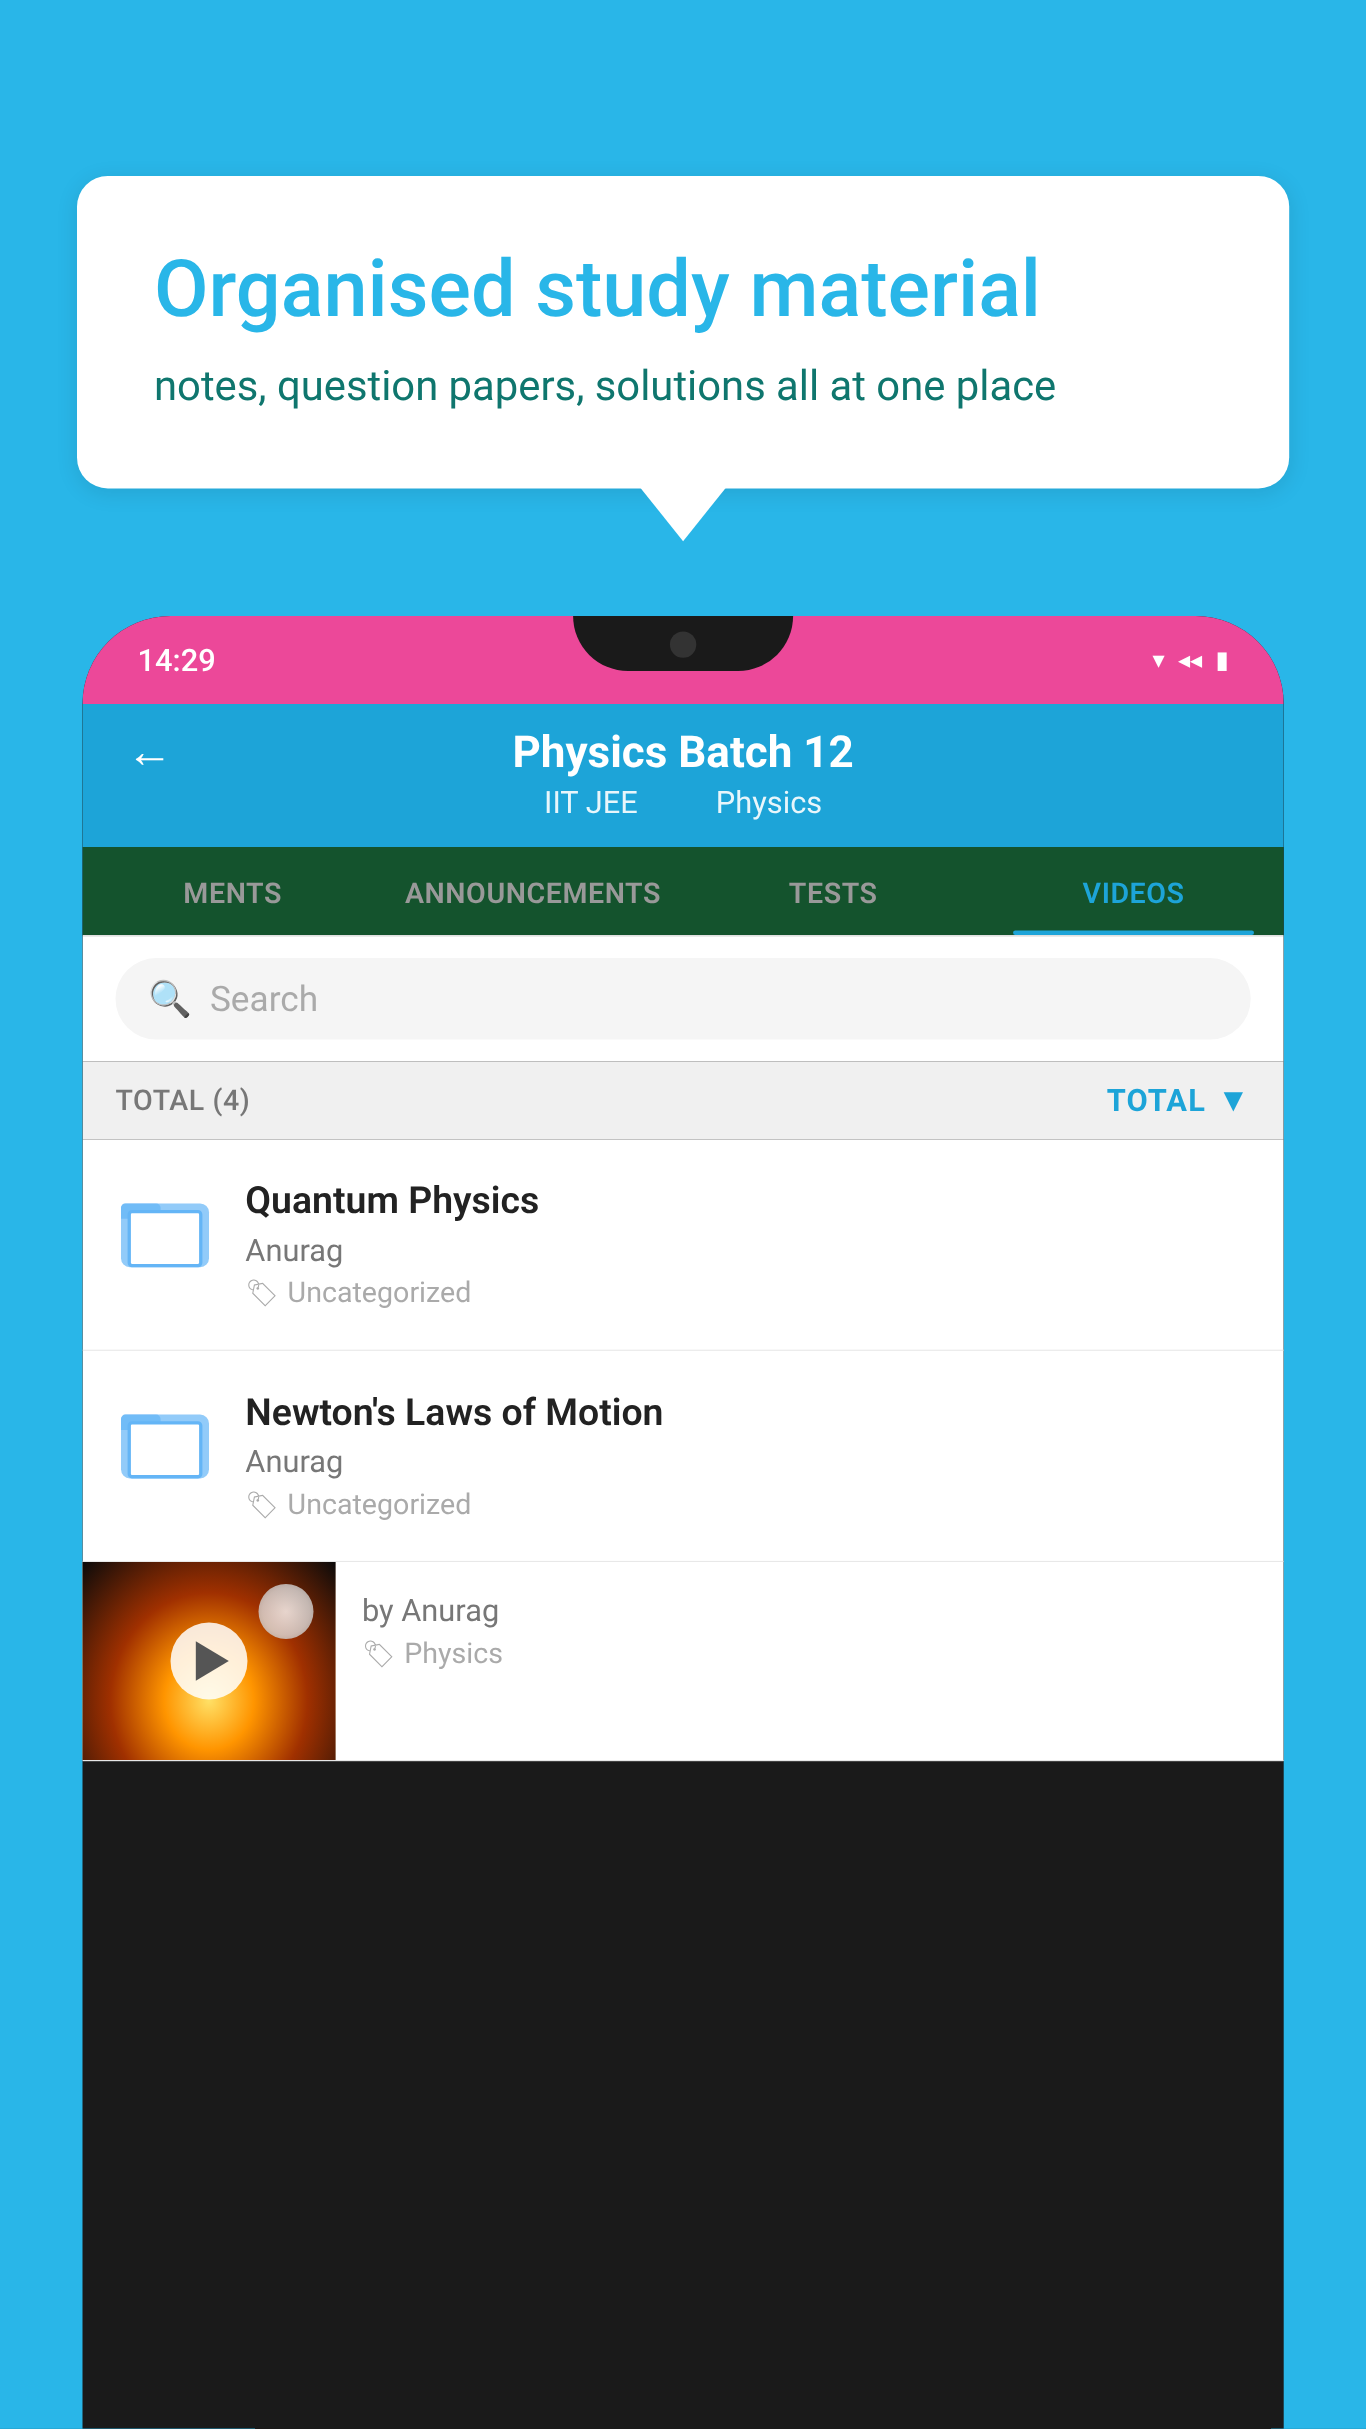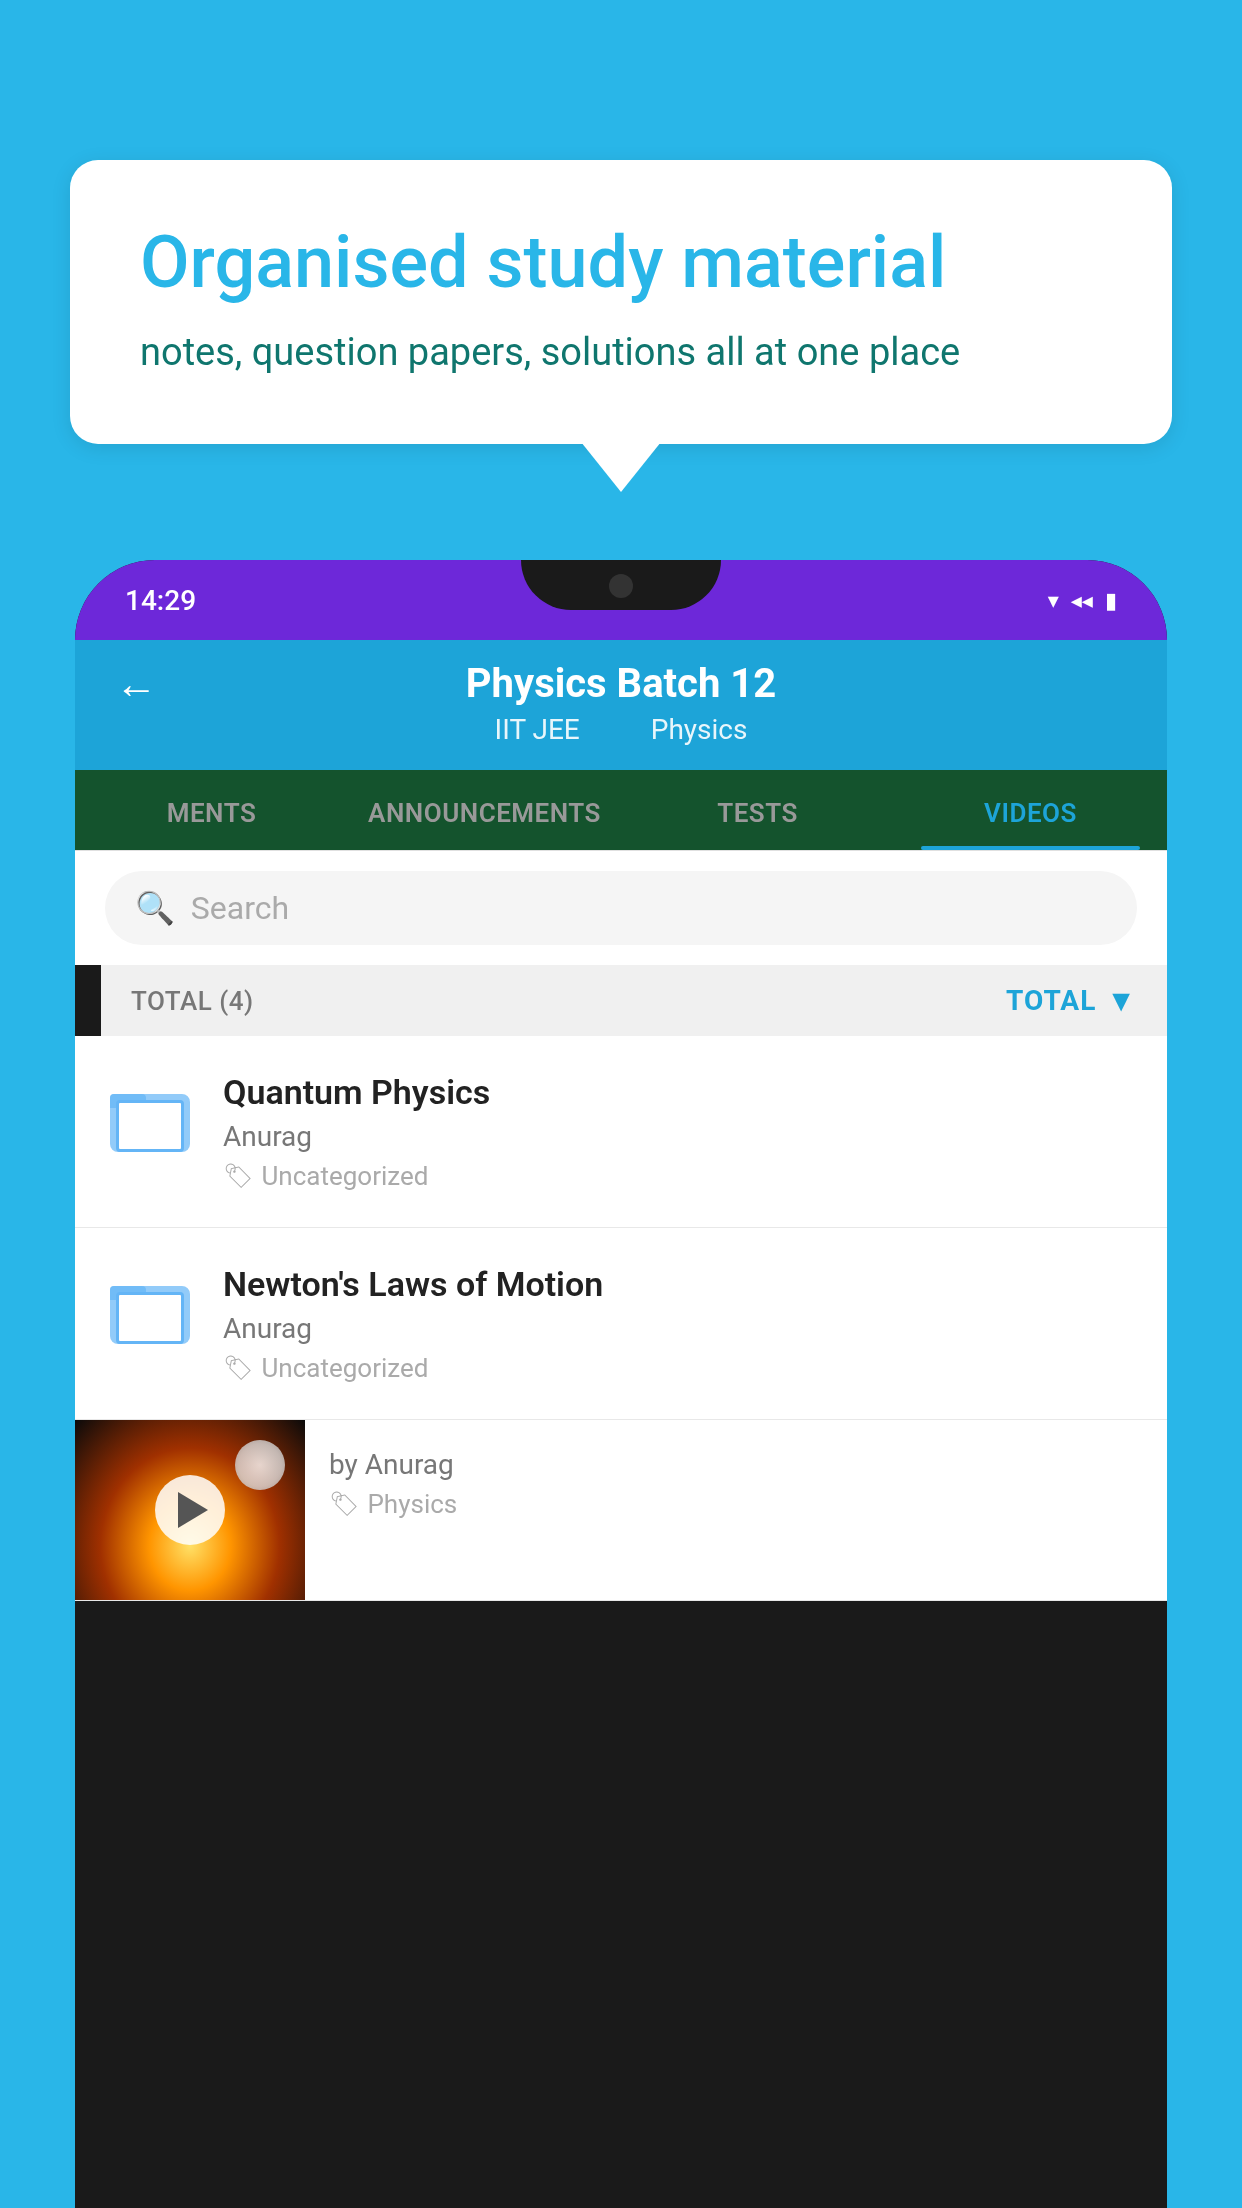--- a/index.html
+++ b/index.html
@@ -55,21 +55,21 @@
       left: 75px;
       right: 75px;
       bottom: 0;
       background: #1a1a1a;
       border-radius: 80px 80px 0 0;
       overflow: hidden;
     }
 
     
     .phone-status-bar {
-      background: #6d28d9;
+      background: #ec4899;
       height: 80px;
       display: flex;
       align-items: center;
       justify-content: space-between;
       padding: 0 50px;
       position: relative;
     }
     .phone-status-bar::before {
       content: '';
       position: absolute;
@@ -199,21 +199,20 @@
       font-size: 32px;
     }
 
     
     .filter-row {
       background: #f0f0f0;
       display: flex;
       justify-content: space-between;
       align-items: center;
       padding: 18px 30px;
-      margin-left: 26px;
     }
     .total-label {
       color: #777;
       font-size: 26px;
       font-weight: 500;
       letter-spacing: 0.5px;
     }
     .filter-btn {
       color: #1da4d8;
       font-size: 28px;

